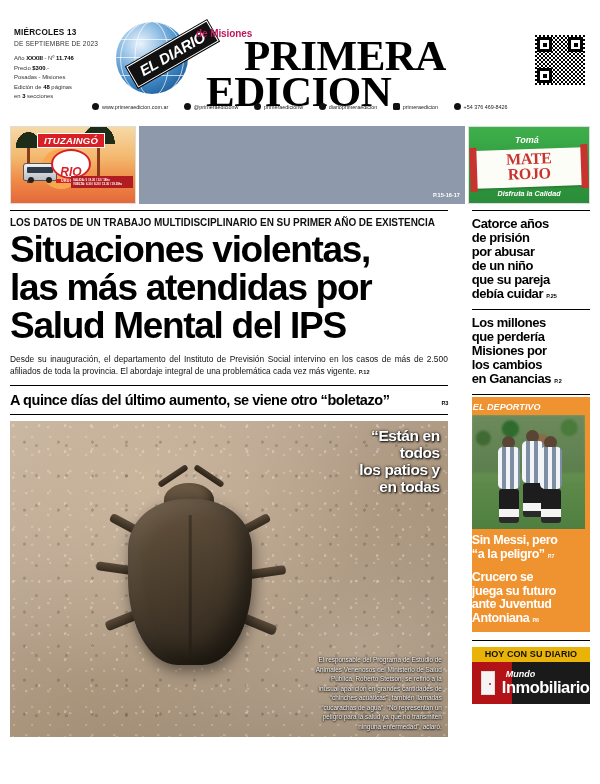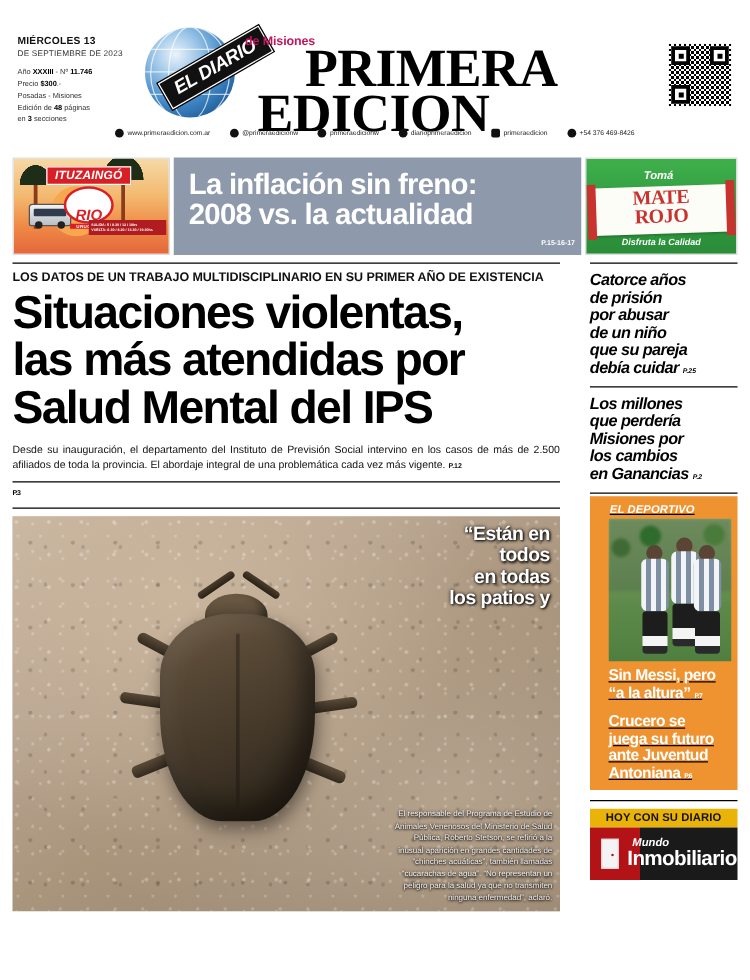--- a/index.html
+++ b/index.html
@@ -252,27 +252,27 @@
     text-shadow: 0 0 3px rgba(0,0,0,.85), 1px 1px 2px rgba(0,0,0,.9);
   }
   .photo-caption {
     position: absolute; right: 6px; bottom: 6px; width: 128px;
     text-align: right; color: #f2f2f2; font-size: 6.4px; line-height: 1.48;
     text-shadow: 0 0 2px rgba(0,0,0,.9), 0 1px 2px rgba(0,0,0,.95);
   }
 
   
   .side-rule { border-top: 1.2px solid #000; }
-  .side-item { padding: 6px 0 8px 0; font-style: italic; }
+  .side-item { padding: 6px 0 8px 0; }
   .side-head {
     font-size: 13px; font-weight: bold; line-height: 1.08; letter-spacing: -.45px; color: #000;
   }
   .side-head .pg { font-size: 5.5px; font-weight: bold; letter-spacing: 0; }
 
-  .sport-box { background: #ef9230; padding: 4px 5px 6px 15px; margin-top: 2px; text-decoration: underline; }
+  .sport-box { background: #ef9230; padding: 4px 5px 6px 0; margin-top: 2px; }
   .sport-label {
     font-size: 9px; font-weight: bold; font-style: italic; color: #fff;
     letter-spacing: .1px; padding: 1px 0 3px 1px;
   }
   .sport-photo {
     position: relative; height: 114px; overflow: hidden;
     background: linear-gradient(#8aa96d 0%, #6f9457 38%, #5d8a4a 60%, #4f7f40 100%);
   }
   .sport-photo .crowd {
     position:absolute; left:0; right:0; top:0; height:58px;
@@ -399,24 +399,20 @@
         <div class="r1">RIO</div>
         <div class="r2">URUGUAY</div>
       </div>
       <div class="schedule">
         <div>SALIDA: 5 / 8.30 / 12 / 18hs</div>
         <div>VUELTA: 6.30 / 8.20 / 13.30 / 19.30hs</div>
       </div>
     </div>
 
     <div class="ad-center">
-      <div class="ad-head">
-        <div>La inflación sin freno:</div>
-        <div>2008 vs. la actualidad</div>
-      </div>
       <div class="ad-page">P.15-16-17</div>
     </div>
 
     <div class="ad-mate">
       <div class="toma">Tomá</div>
       <div class="scroll-band">
         <div class="mate-t1">MATE</div>
         <div class="mate-t2">ROJO</div>
         <div class="mate-suave">Suave</div>
       </div>
@@ -433,42 +429,43 @@
         <div>Situaciones violentas,</div>
         <div>las más atendidas por</div>
         <div>Salud Mental del IPS</div>
       </div>
       <div class="deck">
         <span>Desde su inauguración, el departamento del Instituto de Previsión Social intervino en los casos de más de 2.500 afiliados de toda la provincia. El abordaje integral de una problemática cada vez más vigente.</span>
         <span class="pg">P.12</span>
       </div>
       <div class="sep-line"></div>
       <div class="subhead-row">
+        <span>A quince días del último aumento, se viene otro “boletazo”</span>
         <span class="pg">P.3</span>
       </div>
 
       <div class="photo">
         <div class="grain"></div>
         <div class="bug">
           <div class="ant a1"></div>
           <div class="ant a2"></div>
           <div class="bug-head"></div>
           <div class="leg l1"></div>
           <div class="leg l2"></div>
           <div class="leg l3"></div>
           <div class="leg r1"></div>
           <div class="leg r2"></div>
           <div class="leg r3"></div>
           <div class="bug-body"></div>
         </div>
         <div class="photo-quote">
           <div>“Están en</div>
           <div>todos</div>
+          <div>los patios y</div>
           <div>en todas</div>
-          <div>los patios y</div>
         </div>
         <div class="photo-caption">El responsable del Programa de Estudio de Animales Venenosos del Ministerio de Salud Pública, Roberto Stetson, se refirió a la inusual aparición en grandes cantidades de “chinches acuáticas”, también llamadas “cucarachas de agua”. “No representan un peligro para la salud ya que no transmiten ninguna enfermedad”, aclaró.</div>
       </div>
     </div>
 
     <div class="col-side">
 
       <div class="side-rule"></div>
       <div class="side-item">
         <div class="side-head">
@@ -511,21 +508,21 @@
               <div class="legs"></div>
             </div>
           <div class="pl p3">
               <div class="head"></div>
               <div class="torso"></div>
               <div class="legs"></div>
             </div>
         </div>
         <div class="sport-head">
           <div>Sin Messi, pero</div>
-          <div><span>“a la altura”</span>
+          <div><span>“a la peligro”</span>
             <span class="pg">P.7</span></div>
         </div>
         <div class="sport-head" style="padding-top:9px">
           <div>Crucero se</div>
           <div>juega su futuro</div>
           <div>ante Juventud</div>
           <div><span>Antoniana</span>
             <span class="pg">P.6</span></div>
         </div>
       </div>

